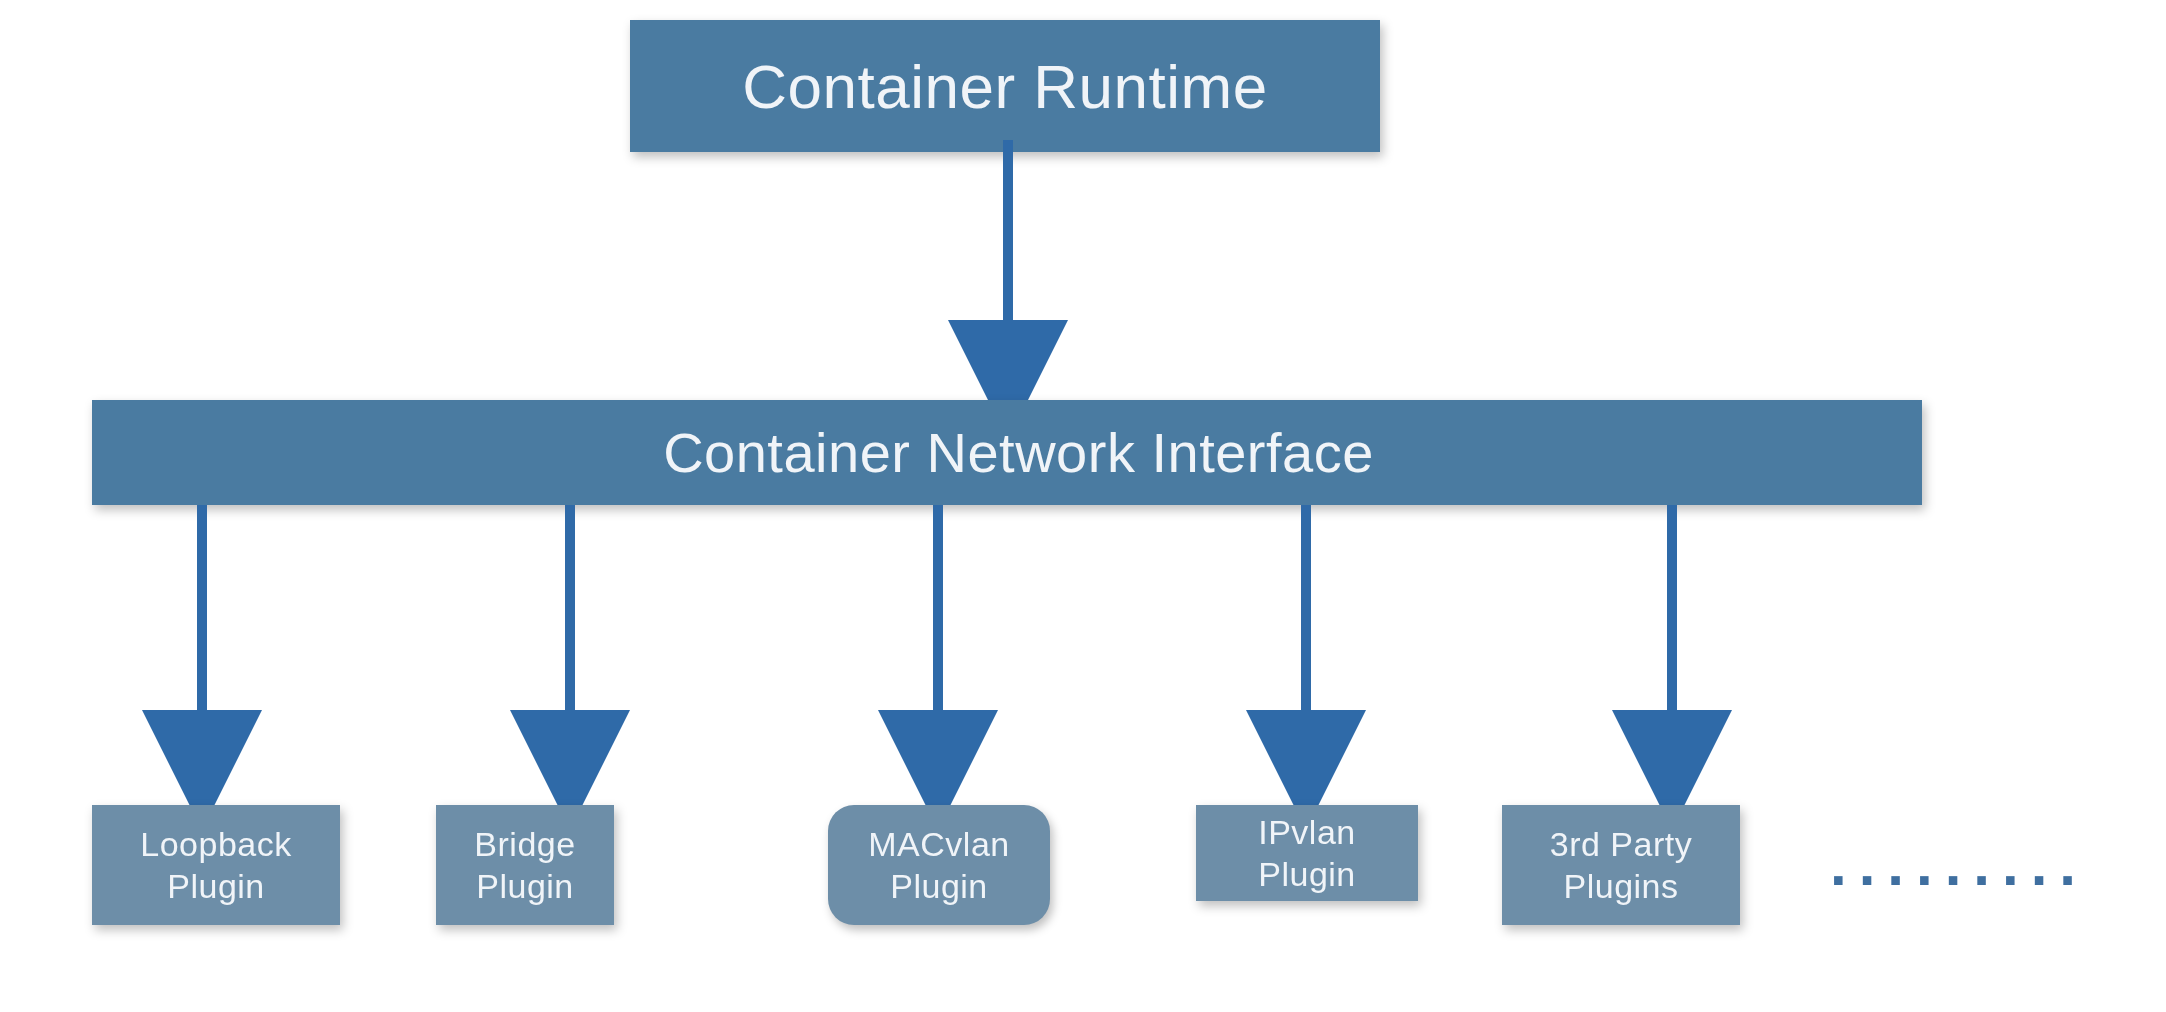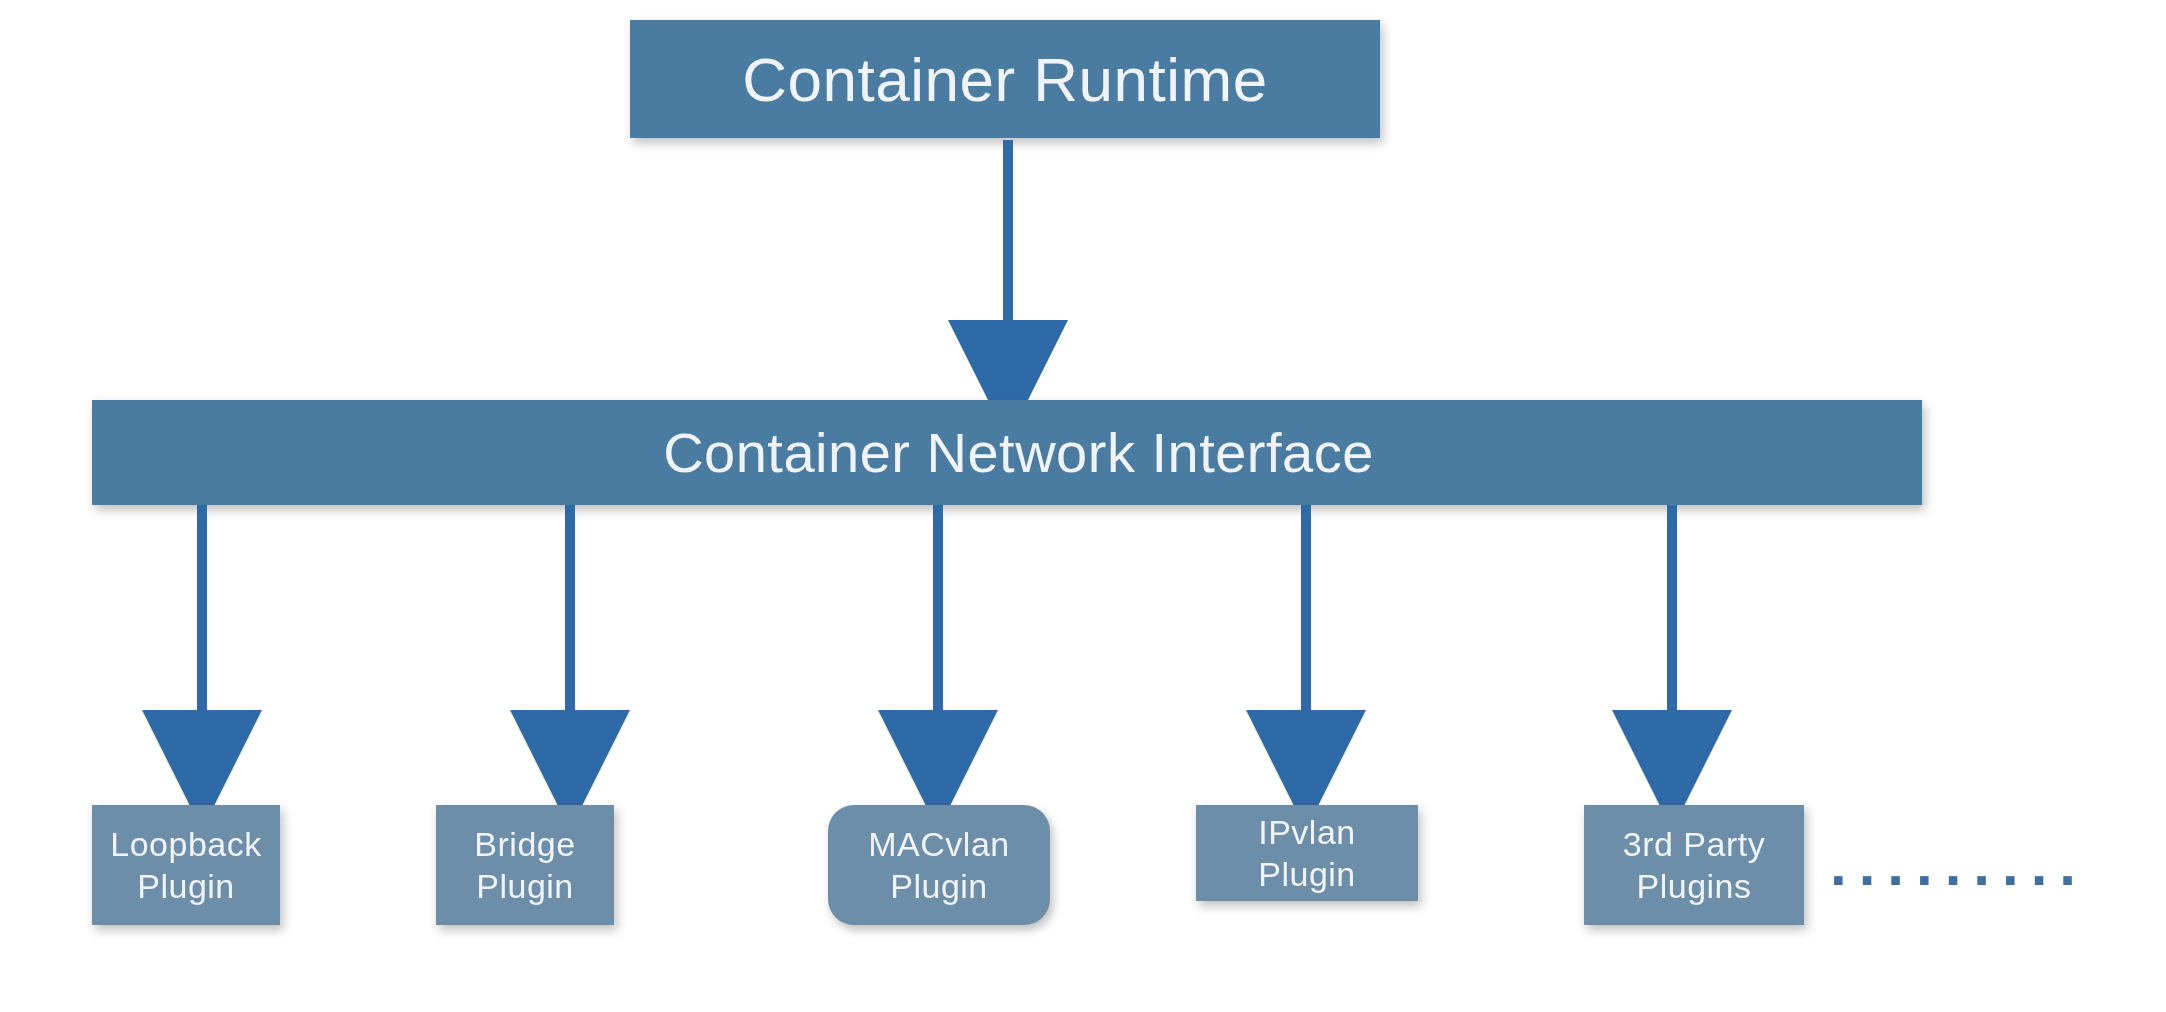--- a/index.html
+++ b/index.html
@@ -38,21 +38,21 @@
     font-weight: 700;
   }
   svg.arrow {
     position: absolute;
     overflow: visible;
   }
 </style>
 </head>
 <body>
 
-<div class="box top-box" style="left:630px; top:20px; width:750px; height:118px;">
+<div class="box top-box" style="left:630px; top:20px; width:750px; height:132px;">
   <span>Container Runtime</span>
 </div>
 
 <svg class="arrow" style="left:996px; top:140px; width:24px; height:260px;">
   <defs>
     <marker id="ah" markerWidth="12" markerHeight="12" refX="6" refY="6" orient="auto">
       <path d="M0,0 L12,6 L0,12 Z" fill="#2f6aa8"></path>
     </marker>
   </defs>
   <line x1="12" y1="0" x2="12" y2="240" stroke="#2f6aa8" stroke-width="10" marker-end="url(#ah)"></line>
@@ -71,38 +71,38 @@
 <svg class="arrow" style="left:926px; top:505px; width:24px; height:285px;">
   <line x1="12" y1="0" x2="12" y2="265" stroke="#2f6aa8" stroke-width="10" marker-end="url(#ah)"></line>
 </svg>
 <svg class="arrow" style="left:1294px; top:505px; width:24px; height:285px;">
   <line x1="12" y1="0" x2="12" y2="265" stroke="#2f6aa8" stroke-width="10" marker-end="url(#ah)"></line>
 </svg>
 <svg class="arrow" style="left:1660px; top:505px; width:24px; height:285px;">
   <line x1="12" y1="0" x2="12" y2="265" stroke="#2f6aa8" stroke-width="10" marker-end="url(#ah)"></line>
 </svg>
 
-<div class="box plugin-box" style="left:92px; top:805px; width:188px; height:120px;">
+<div class="box plugin-box" style="left:92px; top:805px; width:248px; height:120px;">
   <span style="white-space:pre-line;">Loopback
 Plugin</span>
 </div>
 
 <div class="box plugin-box" style="left:436px; top:805px; width:178px; height:120px;">
   <span style="white-space:pre-line;">Bridge
 Plugin</span>
 </div>
 
 <div class="box plugin-box" style="left:828px; top:805px; width:222px; height:120px;border-radius:26px;">
   <span style="white-space:pre-line;">MACvlan
 Plugin</span>
 </div>
 
 <div class="box plugin-box" style="left:1196px; top:805px; width:222px; height:96px;">
   <span style="white-space:pre-line;">IPvlan
 Plugin</span>
 </div>
 
-<div class="box plugin-box" style="left:1584px; top:805px; width:220px; height:120px;">
+<div class="box plugin-box" style="left:1502px; top:805px; width:238px; height:120px;">
   <span style="white-space:pre-line;">3rd Party
 Plugins</span>
 </div>
 
 <div class="dots" style="left:1830px; top:830px;">.........</div>
 
 </body></html>

